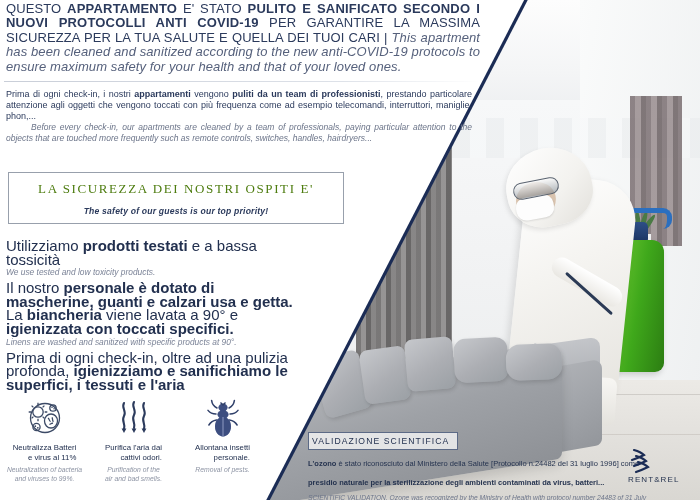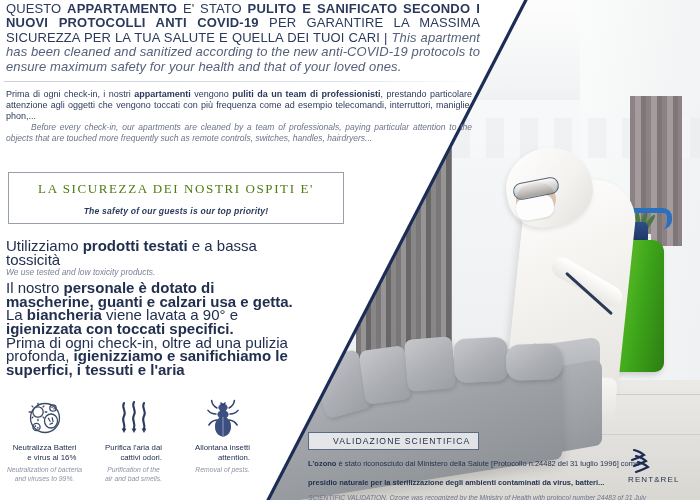--- a/index.html
+++ b/index.html
@@ -148,21 +148,21 @@
   .en{font-size:8.4px;line-height:13px;font-style:italic;color:#7b8397;margin-bottom:2px;}
 
   .icons{position:absolute;left:0;top:396px;width:268px;display:flex;}
   .icol{width:89px;display:flex;flex-direction:column;align-items:center;}
   .iglyph{height:44px;display:flex;align-items:center;justify-content:center;}
   .ilab{font-size:7.8px;line-height:10.4px;text-align:right;color:#22304f;margin-top:3px;}
   .ilab-en{font-size:6.8px;line-height:9px;text-align:center;color:#8c93a3;font-style:italic;margin-top:1px;}
 
   
   .sci{position:absolute;left:308px;top:412px;width:360px;}
-  .sci-badge{display:inline-block;border:1.2px solid #5c6a86;padding:3px 8px 3px 24px;
+  .sci-badge{display:inline-block;border:1.2px solid #5c6a86;padding:3px 8px 3px 3px;
     font-size:8.6px;letter-spacing:1.1px;color:#22304f;background:rgba(255,255,255,.72);margin-top:20px;}
   .sci-body{margin-top:4px;font-size:7.5px;line-height:19px;color:#25334f;width:345px;}
   .sci-body b{font-weight:700;}
   .sci-en{margin-top:1px;font-size:6.7px;line-height:9.6px;font-style:italic;color:#6a7governance;}
   .sci-en{color:#6a7somewhere;}
   .sci-en{color:#6d768b;}
   .sci-en b{font-weight:700;color:#44506a;}
 
   .logo{position:absolute;left:628px;top:448px;width:72px;text-align:left;}
   .logo-mark{height:26px;}
@@ -250,20 +250,21 @@
     <div class="prio-box">
       <div class="prio-l1">LA SICUREZZA DEI NOSTRI OSPITI E'</div>
       <div class="prio-en">The safety of our guests is our top priority!</div>
     </div>
 
     <div class="list">
         <div class="it">Utilizziamo <b>prodotti testati</b> e a bassa tossicità</div>
         <div class="en">We use tested and low toxicity products.</div>
         <div class="it">Il nostro <b>personale è dotato di mascherine, guanti e calzari usa e getta.</b></div>
         <div class="it">La <b>biancheria</b> viene lavata a 90° e <b>igienizzata con toccati specifici.</b></div>
+        <div class="en">Linens are washed and sanitized with specific products at 90°.</div>
         <div class="it">Prima di ogni check-in, oltre ad una pulizia profonda, <b>igienizziamo e sanifichiamo le superfici, i tessuti e l'aria</b></div>
       </div>
 
     <div class="icons">
 
       <div class="icol">
         <div class="iglyph">
           <svg width="40" height="38" viewBox="0 0 40 38">
             <g fill="none" stroke="#3c4a66" stroke-width="1.3">
               <circle cx="20" cy="19" r="14.5"></circle>
@@ -273,21 +274,21 @@
               <path d="M23 19c1.6 1 1 3 2.6 3.6M27 18.4c1 1.8 0 3 1.4 4.4M24.4 25.4c1.6-.4 2.2-1.6 3.6-1"></path>
               <circle cx="11.5" cy="28" r="3.6"></circle>
               <circle cx="10.3" cy="27.2" r=".9" fill="#3c4a66" stroke="none"></circle>
               <circle cx="12.8" cy="28.8" r=".9" fill="#3c4a66" stroke="none"></circle>
               <circle cx="28" cy="9" r="3.2"></circle>
               <circle cx="27" cy="8.3" r=".8" fill="#3c4a66" stroke="none"></circle>
               <circle cx="29.1" cy="9.8" r=".8" fill="#3c4a66" stroke="none"></circle>
             </g>
           </svg>
         </div>
-        <div class="ilab"><span>Neutralizza Batteri</span><br><span>e virus al 16%</span></div>
+        <div class="ilab"><span>Neutralizza Batteri</span><br><span>e virus al 11%</span></div>
         <div class="ilab-en"><span>Neutralization of bacteria</span><br><span>and viruses to 99%.</span></div>
       </div>
 
       <div class="icol">
         <div class="iglyph">
           <svg width="40" height="40" viewBox="0 0 40 40">
             <g fill="none" stroke="#2b3a5c" stroke-width="2.1" stroke-linecap="round">
               <path d="M10 5c-3 5 3 8 0 13s2 8 0 13"></path>
               <path d="M20 4c-3 5 3 8 0 13s2 8 0 13"></path>
               <path d="M30 5c-3 5 3 8 0 13s2 8 0 13"></path>
@@ -312,21 +313,21 @@
               <path d="M12.5 23c-3.6.6-6 2.4-7.6 5M25.5 23c3.6.6 6 2.4 7.6 5"></path>
             </g>
             <ellipse cx="19" cy="10.5" rx="4.6" ry="4" fill="#3d4e80"></ellipse>
             <ellipse cx="19" cy="17.5" rx="5.6" ry="4.2" fill="#3d4e80"></ellipse>
             <path d="M19 20c5.2 0 8 4.4 8 9.6S23.6 39.5 19 39.5 11 34.8 11 29.6 13.8 20 19 20z" fill="#44559180"></path>
             <path d="M19 20c5.2 0 8 4.4 8 9.6S23.6 39.5 19 39.5 11 34.8 11 29.6 13.8 20 19 20z" fill="#3d4e80"></path>
             <path d="M19 20v19.4" stroke="#8f9ac2" stroke-width="1"></path>
             <path d="M16.5 5.5 19 8l2.5-2.5" stroke="#2f3f69" stroke-width="1.4" fill="none"></path>
           </svg>
         </div>
-        <div class="ilab"><span>Allontana  insetti</span><br><span>attention.</span></div>
+        <div class="ilab"><span>Allontana  insetti</span><br><span>personale.</span></div>
         <div class="ilab-en"><span>Removal of pests.</span></div>
       </div>
 
     </div>
   </div>
 
   <div class="sci">
     <div class="sci-badge">VALIDAZIONE SCIENTIFICA</div>
     <div class="sci-body"><b>L'ozono</b> è stato riconosciuto dal Ministero della Salute [Protocollo n.24482 del 31 luglio 1996] come <b>presidio naturale per la sterilizzazione degli ambienti contaminati da virus, batteri...</b></div>
     <div class="sci-body sci-en">SCIENTIFIC VALIDATION. Ozone was recognized by the Ministry of Health with protocol number 24483 of 31 July 1996 as a <b>natural defense for the sterilization of environments contaminated by viruses and bacteria.</b></div>

